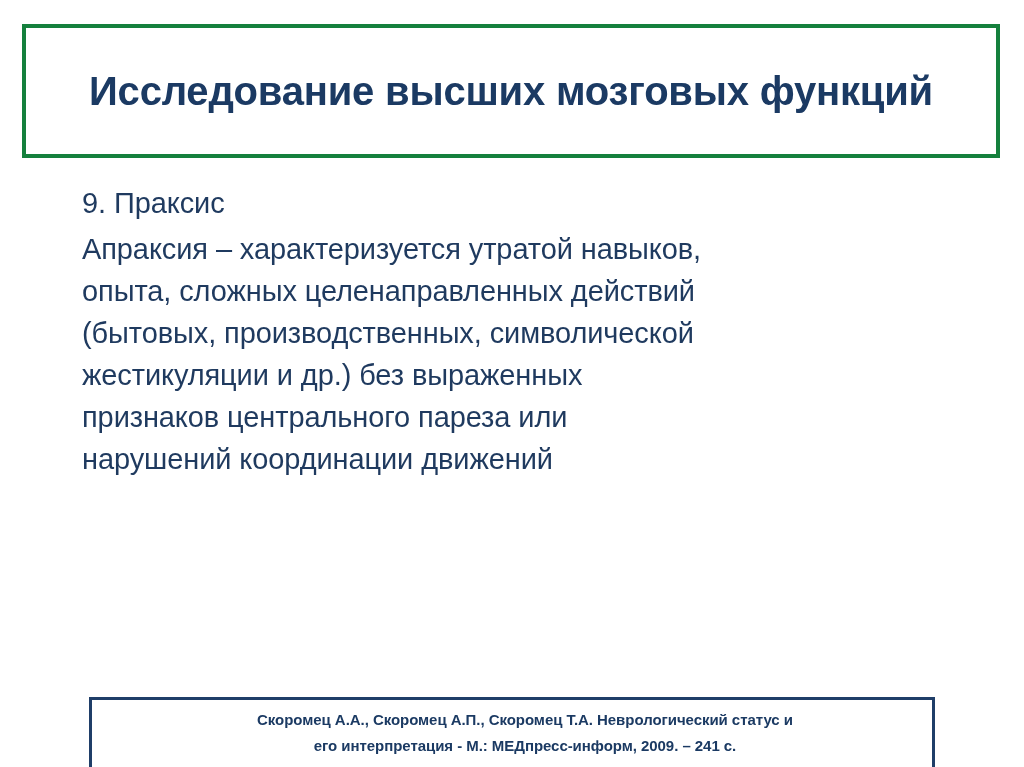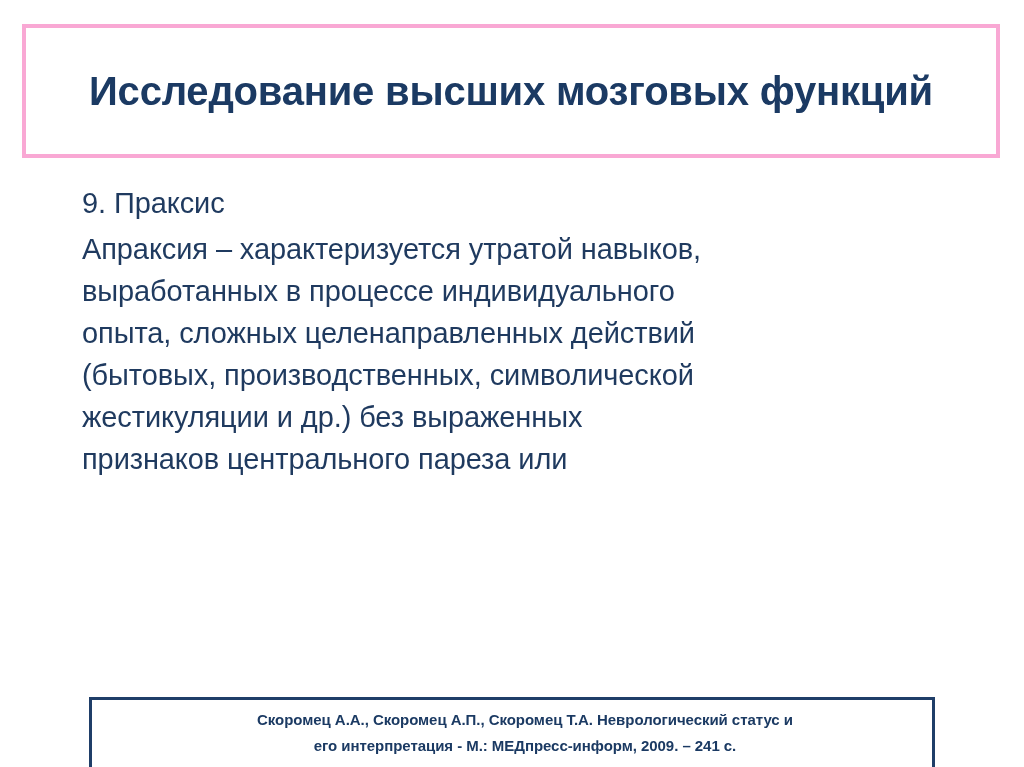--- a/index.html
+++ b/index.html
@@ -25,21 +25,21 @@
   }
 
   
   .title-frame {
     position: absolute;
     left: 22px;
     top: 24px;
     width: 978px;
     height: 134px;
     box-sizing: border-box;
-    border: 4px solid #f9a8d4;
+    border: 4px solid #15803d;
     background: #ffffff;
     display: flex;
     align-items: center;
     justify-content: center;
     padding: 12px 14px;
   }
 
   .title-text {
     font-size: 40px;
     font-weight: bold;
@@ -100,25 +100,25 @@
 
 <div class="slide">
 
   <div class="title-frame">
     <div class="title-text">Исследование высших мозговых функций</div>
   </div>
 
   <div class="body-block">
     <div class="body-line heading-line">9. Праксис</div>
     <div class="body-line">Апраксия – характеризуется утратой навыков,</div>
-    <div class="body-line">выработанных в процессе индивидуального</div>
     <div class="body-line">опыта, сложных целенаправленных действий</div>
     <div class="body-line">(бытовых, производственных, символической</div>
     <div class="body-line">жестикуляции и др.) без выраженных</div>
     <div class="body-line">признаков центрального пареза или</div>
+    <div class="body-line">нарушений координации движений</div>
   </div>
 
   <div class="footer-frame">
     <div class="footer-line">Скоромец А.А., Скоромец А.П., Скоромец Т.А. Неврологический статус и</div>
     <div class="footer-line">его интерпретация - М.: МЕДпресс-информ, 2009. – 241 с.</div>
   </div>
 
 </div>
 
 </body></html>

